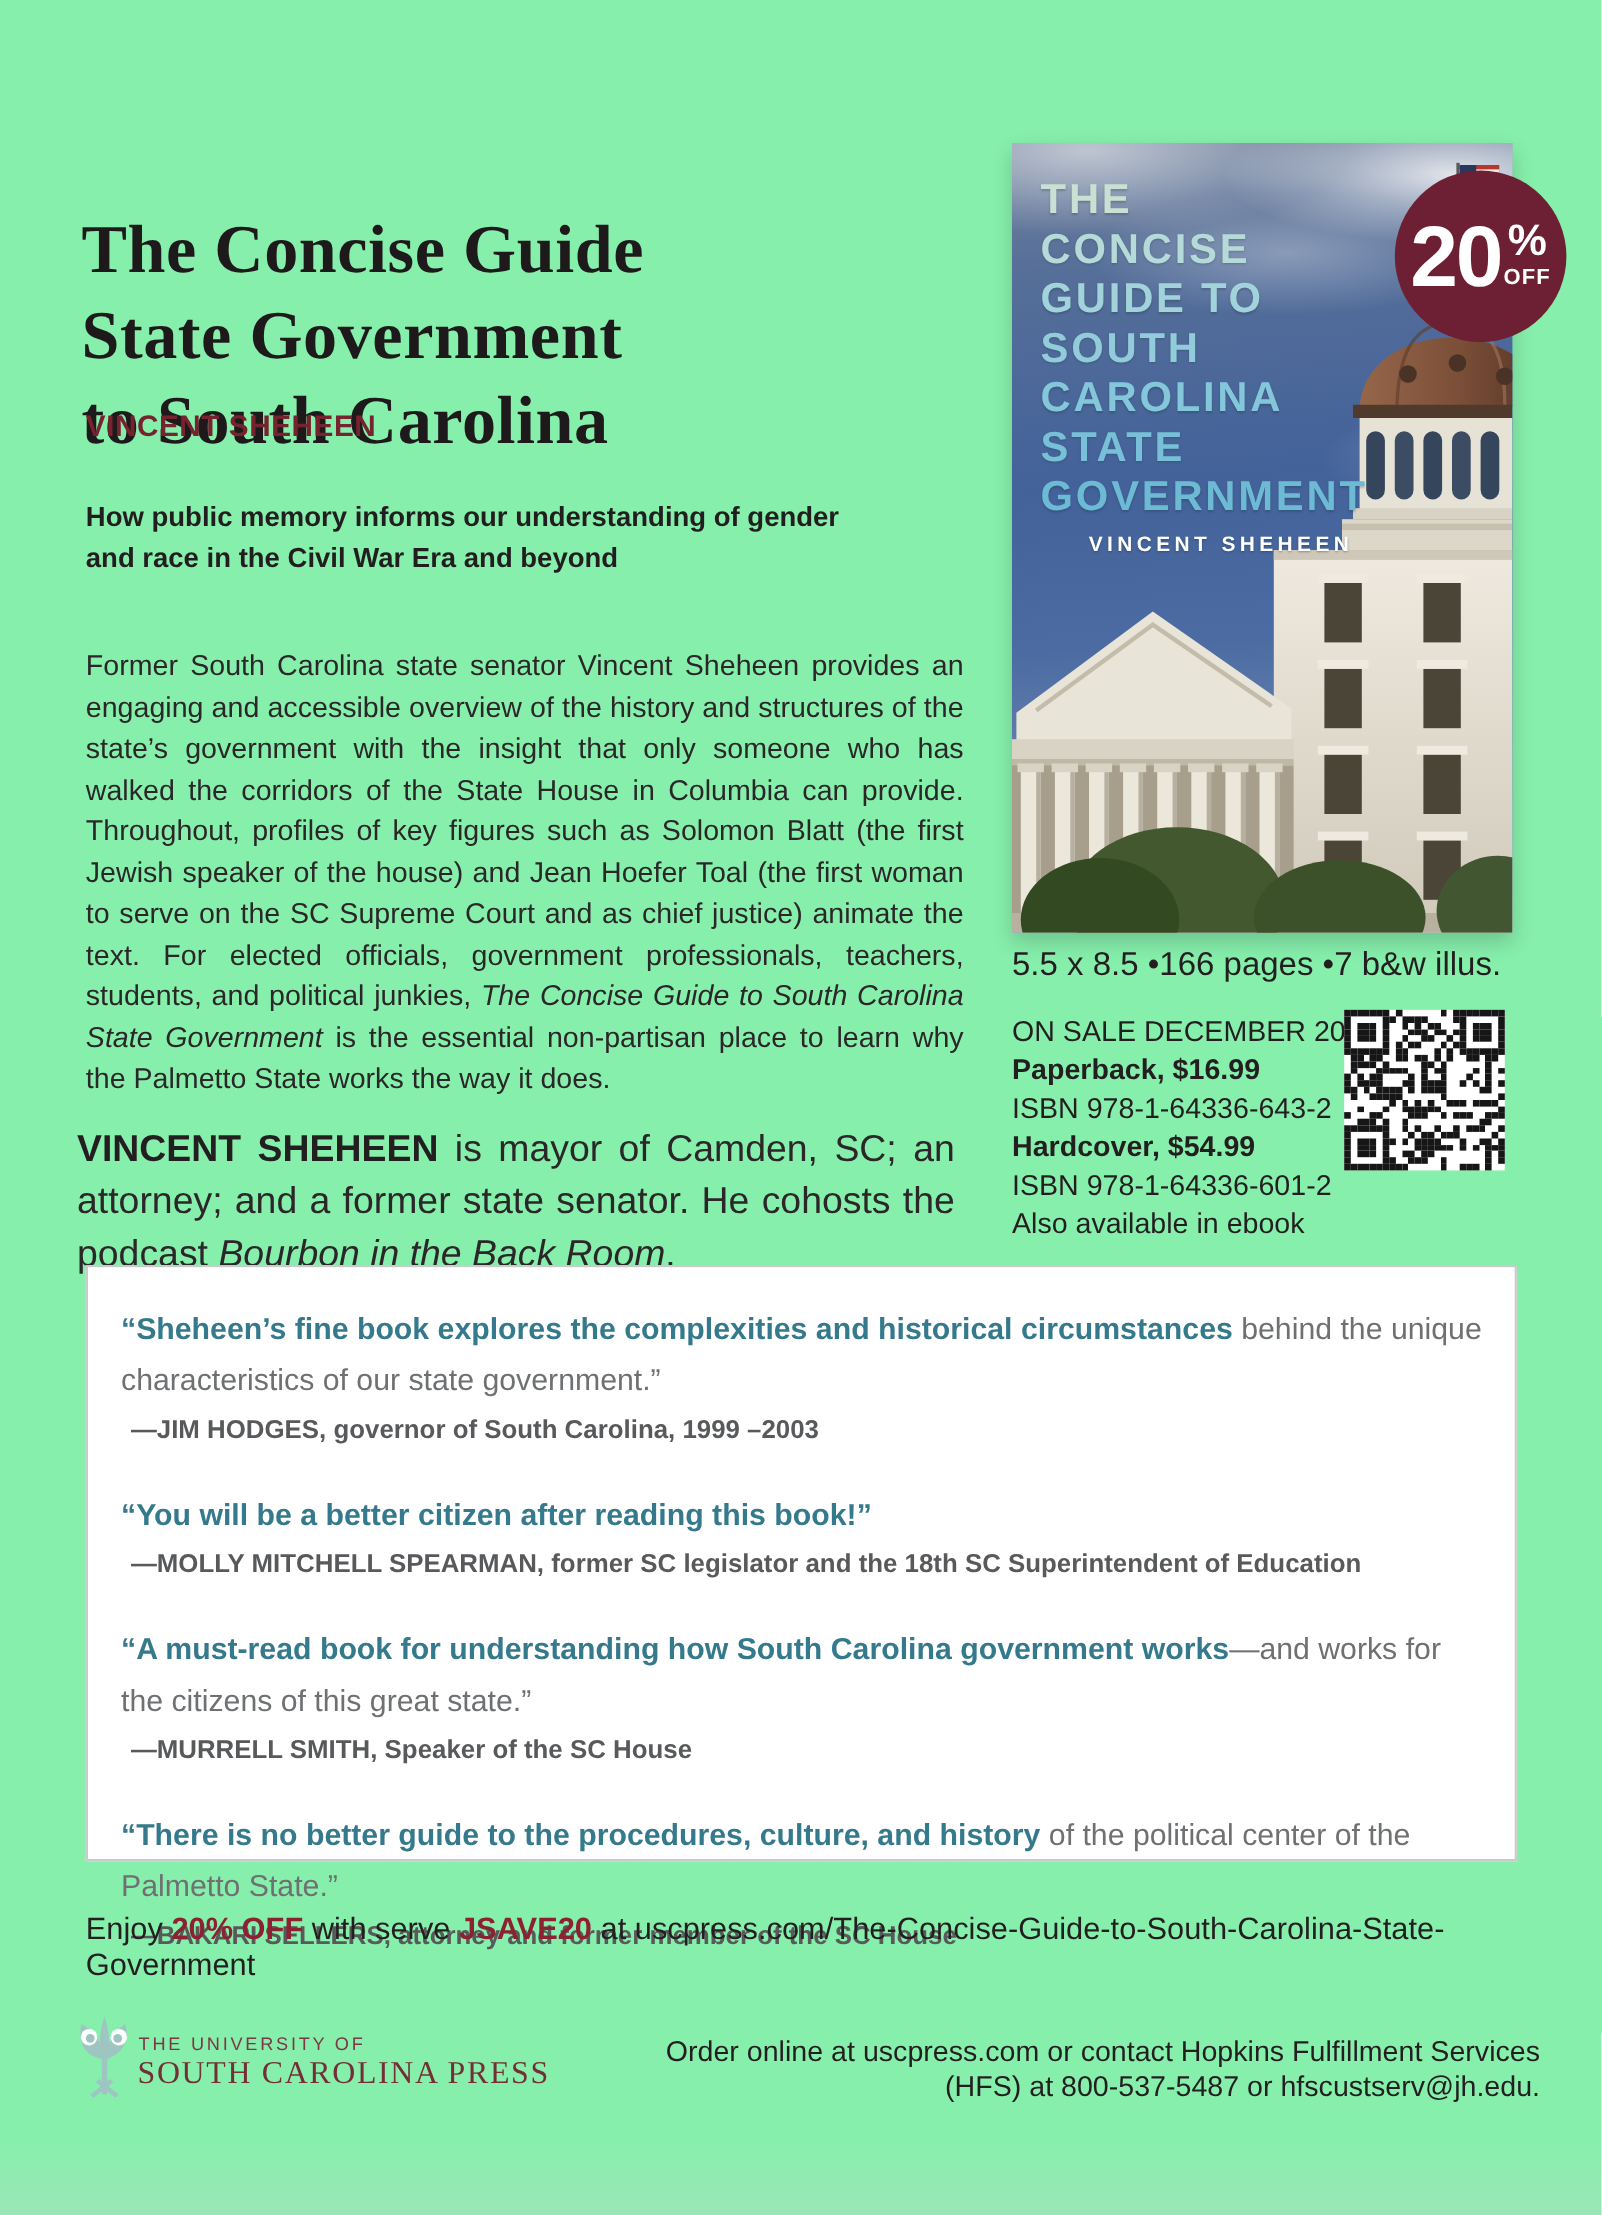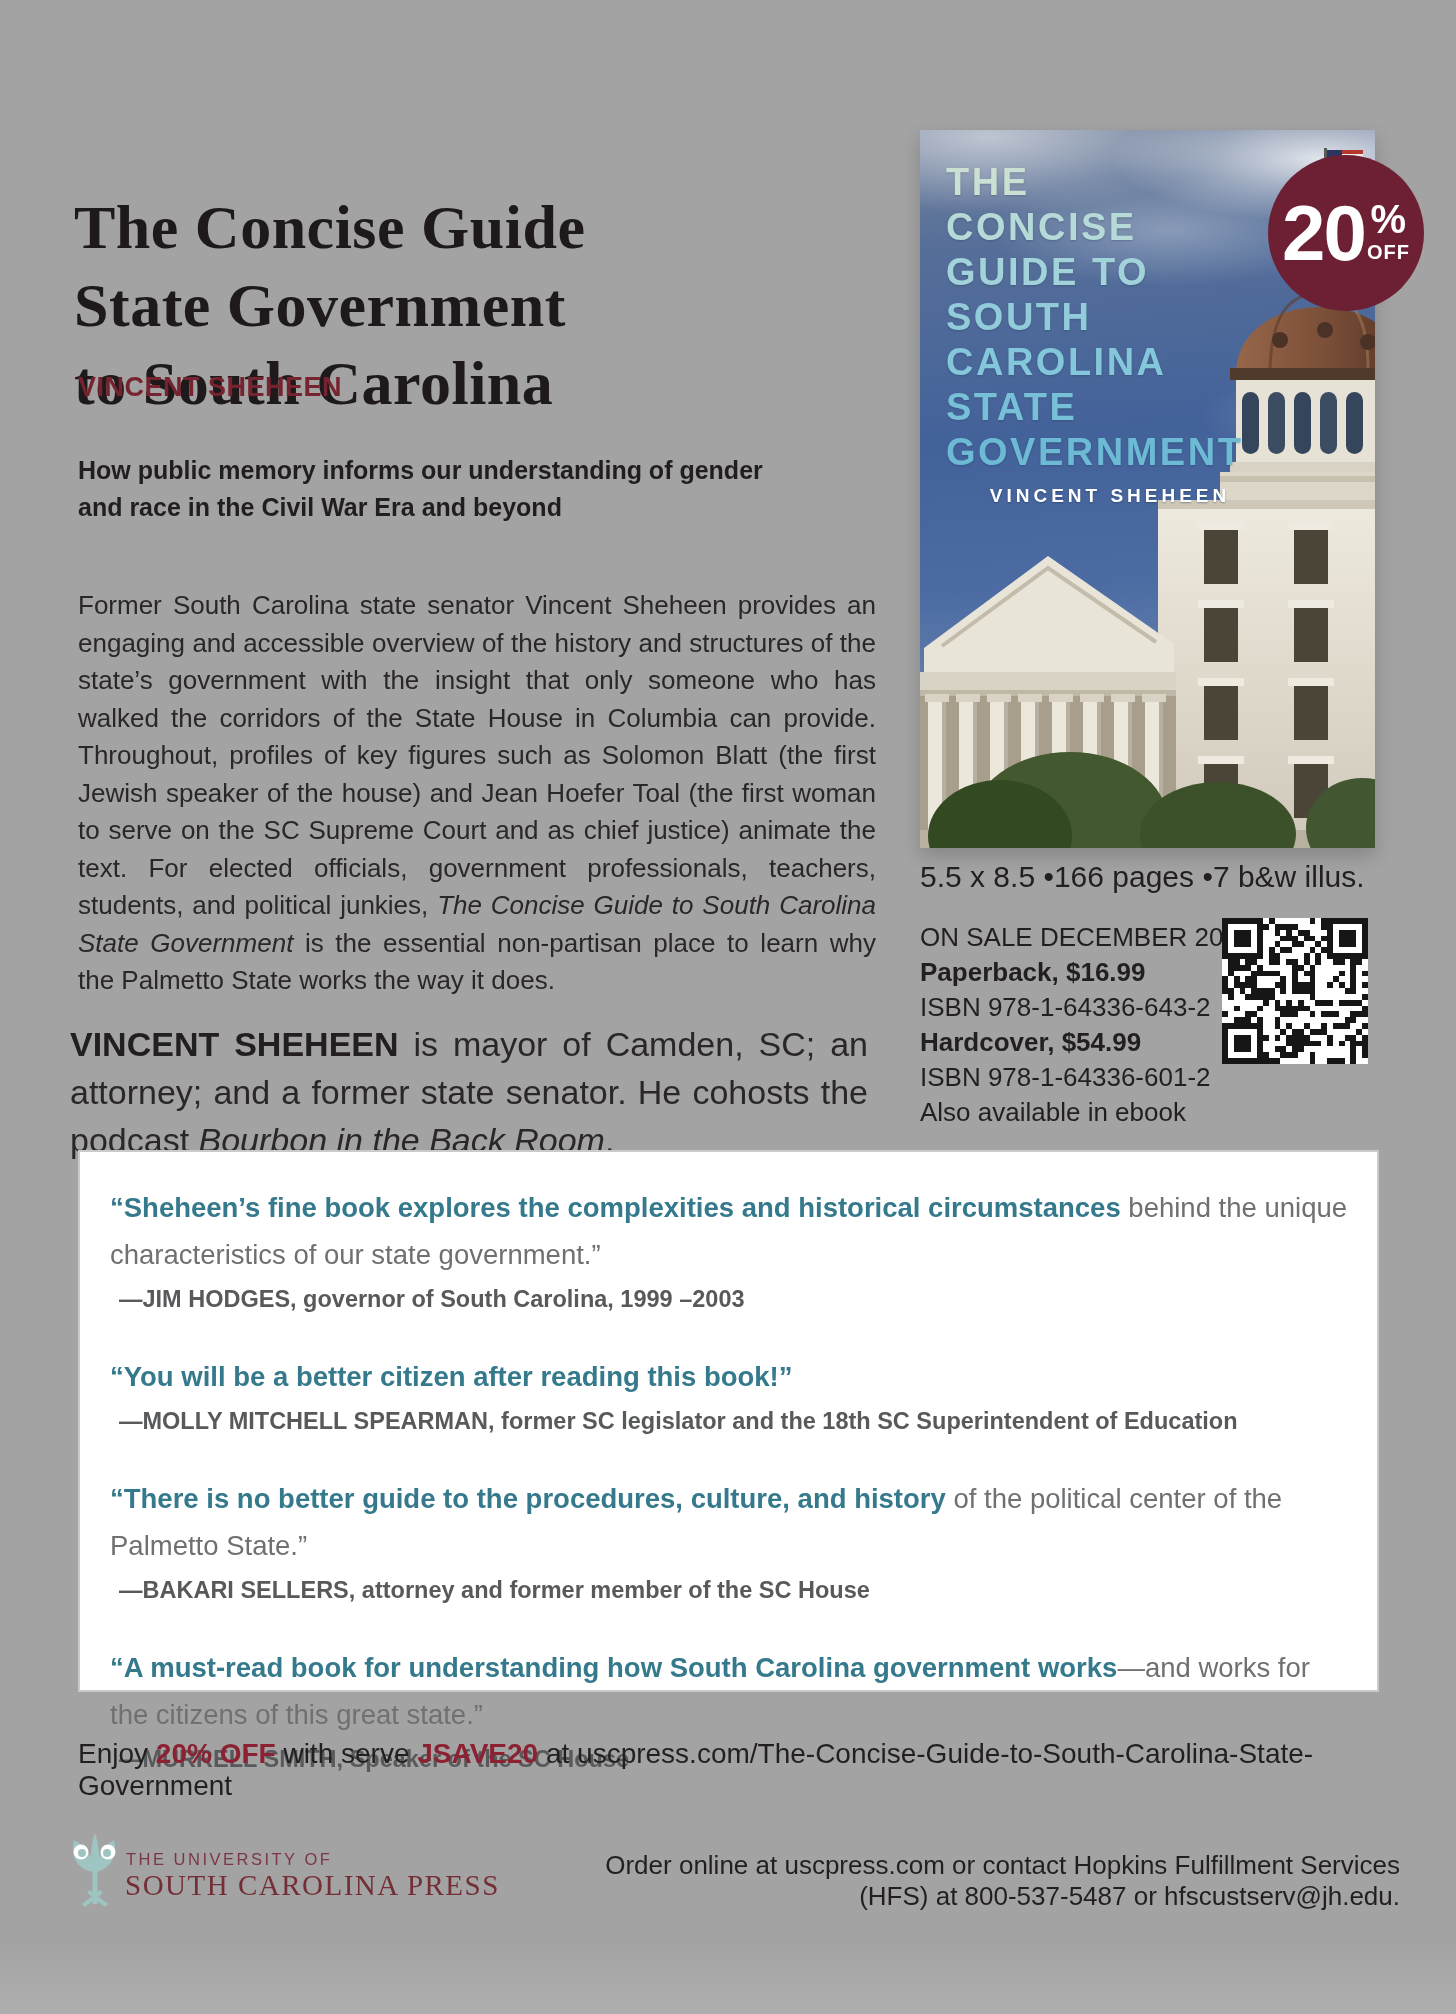--- a/index.html
+++ b/index.html
@@ -1,16 +1,16 @@
 <!DOCTYPE html>
 <html><head>
 <meta charset="utf-8">
 <style>
   html,body{margin:0;padding:0;background:#fff;}
-  .sheet{position:relative;width:1456px;height:2014px;background:#a3a3a3;overflow:hidden;
+  .sheet{position:relative;width:1456px;height:2014px;background:#86efac;overflow:hidden;
          font-family:"Liberation Sans",sans-serif;color:#231f20;}
 
   
   .book-title{position:absolute;left:74px;top:146px;width:740px;
     font-family:"Liberation Serif","DejaVu Serif",serif;font-size:62px;line-height:78px;
     color:#1e1a1b;letter-spacing:.5px;}
   .book-title span{display:block;}
   .author-name{position:absolute;left:78px;top:372px;font-size:27px;font-weight:bold;
     color:#77232f;letter-spacing:.5px;}
   .subtitle{position:absolute;left:78px;top:452px;width:690px;font-size:25px;line-height:37px;
@@ -566,26 +566,26 @@
   <div class="quote-box">
     <div class="quote">
       <p><span class="lead">“Sheheen’s fine book explores the complexities and historical circumstances</span><span> behind the unique characteristics of our state government.”</span></p>
       <div class="attr">—JIM HODGES, governor of South Carolina, 1999 –2003</div>
     </div>
     <div class="quote">
       <p><span class="lead">“You will be a better citizen after reading this book!”</span><span></span></p>
       <div class="attr">—MOLLY MITCHELL SPEARMAN, former SC legislator and the 18th SC Superintendent of Education</div>
     </div>
     <div class="quote">
+      <p><span class="lead">“A must-read book for understanding how South Carolina government works</span><span>—and works for the citizens of this great state.”</span></p>
+      <div class="attr">—MURRELL SMITH, Speaker of the SC House</div>
+    </div>
+    <div class="quote">
       <p><span class="lead">“There is no better guide to the procedures, culture, and history</span><span> of the political center of the Palmetto State.”</span></p>
       <div class="attr">—BAKARI SELLERS, attorney and former member of the SC House</div>
-    </div>
-    <div class="quote">
-      <p><span class="lead">“A must-read book for understanding how South Carolina government works</span><span>—and works for the citizens of this great state.”</span></p>
-      <div class="attr">—MURRELL SMITH, Speaker of the SC House</div>
     </div>
   </div>
 
   <div class="promo"><span>Enjoy </span><span class="maroon">20% OFF</span><span> with serve </span><span class="maroon">JSAVE20</span><span> at </span><span>uscpress.com/The-Concise-Guide-to-South-Carolina-State-Government</span></div>
 
   <div class="press-logo">
     <svg width="50" height="78" viewBox="0 0 50 78">
       <g fill="#9ec5c2">
         <path d="M24 40 C8 38 0 26 4 8 C15 13 23 25 25 38 Z"></path>
         <path d="M26 40 C41 36 48 24 44 8 C34 14 27 26 26 38 Z"></path>

